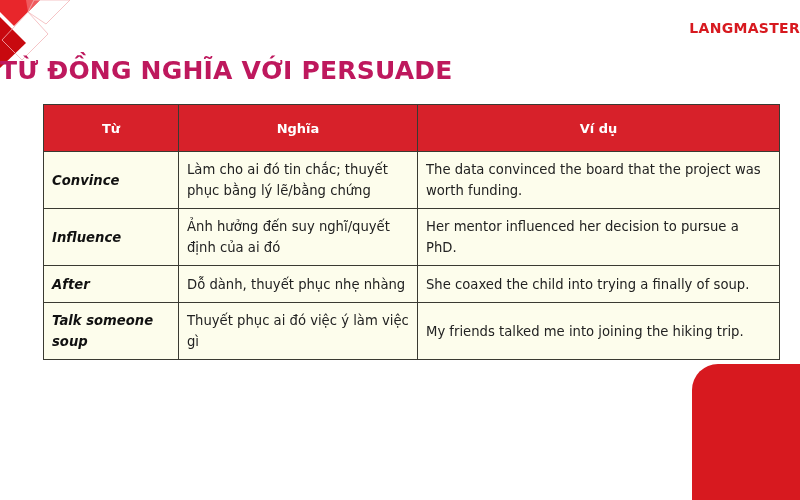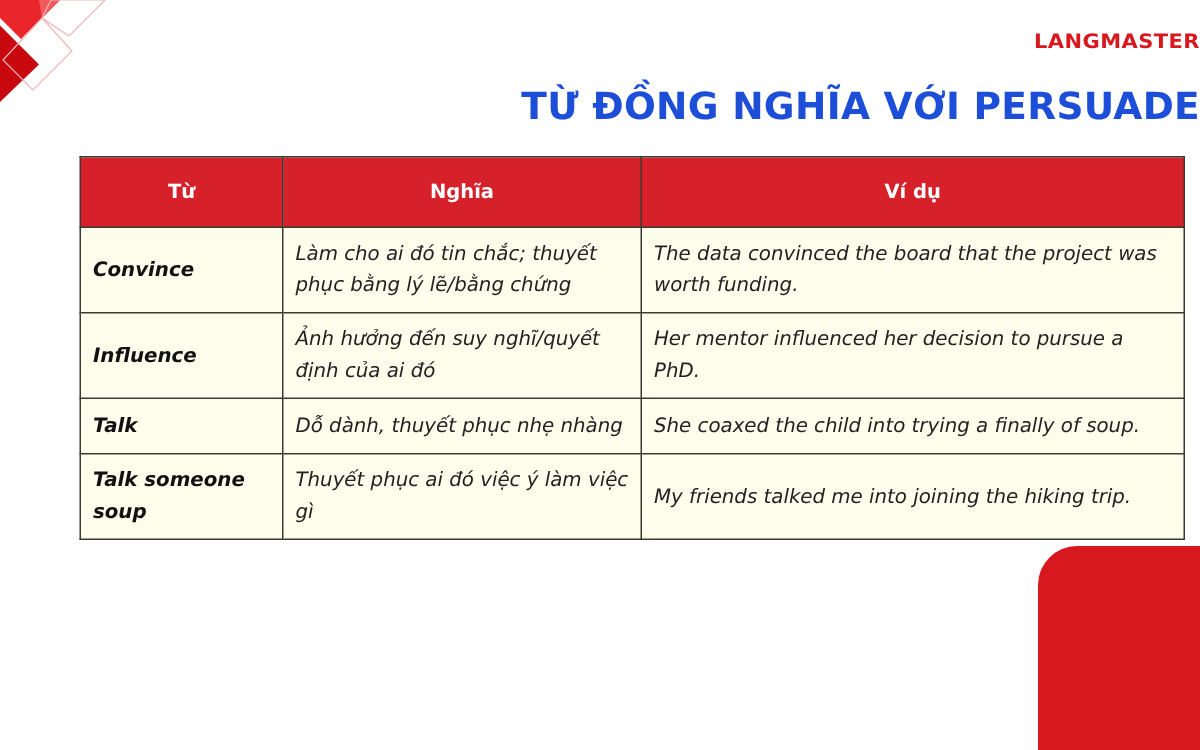--- a/index.html
+++ b/index.html
@@ -37,30 +37,30 @@
       font-weight: bold;
       font-size: 14px;
       letter-spacing: 0.3px;
       color: #d7191f;
       transform: scaleY(0.95);
     }
     .title {
       position: absolute;
       left: 0; right: 0;
       top: 56px;
-      text-align: right;
+      text-align: left;
       font-family: "DejaVu Sans", sans-serif;
       font-weight: bold;
       font-size: 25px;
-      color: #1d4ed8;
+      color: #be185d;
       letter-spacing: 0.2px;
     }
     table.syn {
       position: absolute;
-      left: 53px;
+      left: 43px;
       top: 104px;
       width: 736px;
       border-collapse: collapse;
       table-layout: fixed;
       font-family: "DejaVu Sans", sans-serif;
       font-size: 13.2px;
       color: #222222;
       z-index: 2;
       border-radius: 27px;
     }
@@ -73,21 +73,20 @@
       background: #d7212a;
       color: #ffffff;
       font-weight: bold;
       font-size: 13px;
       height: 46px;
       text-align: center;
     }
     table.syn td {
       background: #fdfdec;
       line-height: 21px;
-      font-style: italic;
     }
     table.syn td.word {
       text-align: left;
       font-weight: bold;
       font-style: italic;
       color: #111111;
     }
     tr.r-tall td { height: 56px; }
     tr.r-short td { height: 36px; }
     col.c1 { width: 135px; }
@@ -129,21 +128,21 @@
       <td class="word">Convince</td>
       <td>Làm cho ai đó tin chắc; thuyết phục bằng lý lẽ/bằng chứng</td>
       <td>The data convinced the board that the project was worth funding.</td>
     </tr>
     <tr class="r-tall">
       <td class="word">Influence</td>
       <td>Ảnh hưởng đến suy nghĩ/quyết định của ai đó</td>
       <td>Her mentor influenced her decision to pursue a PhD.</td>
     </tr>
     <tr class="r-short">
-      <td class="word">Talk</td>
+      <td class="word">After</td>
       <td>Dỗ dành, thuyết phục nhẹ nhàng</td>
       <td>She coaxed the child into trying a finally of soup.</td>
     </tr>
     <tr class="r-tall">
       <td class="word">Talk someone soup</td>
       <td>Thuyết phục ai đó việc ý làm việc gì</td>
       <td>My friends talked me into joining the hiking trip.</td>
     </tr>
   </tbody>
 </table>

